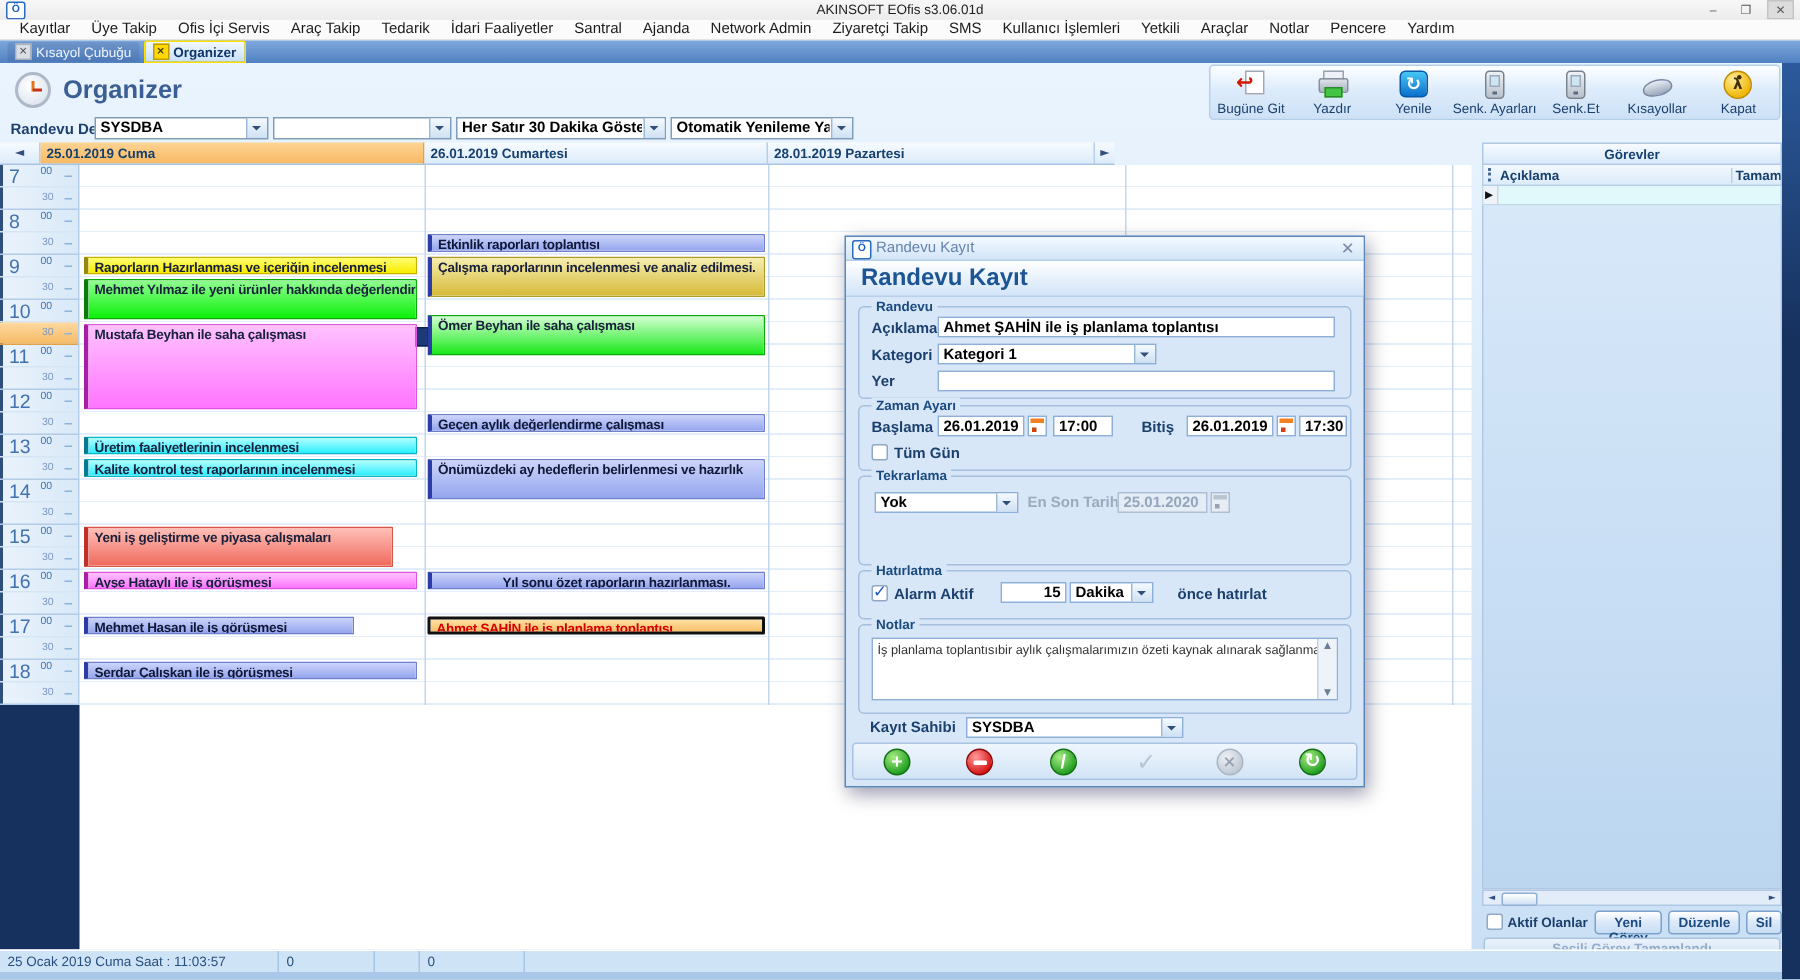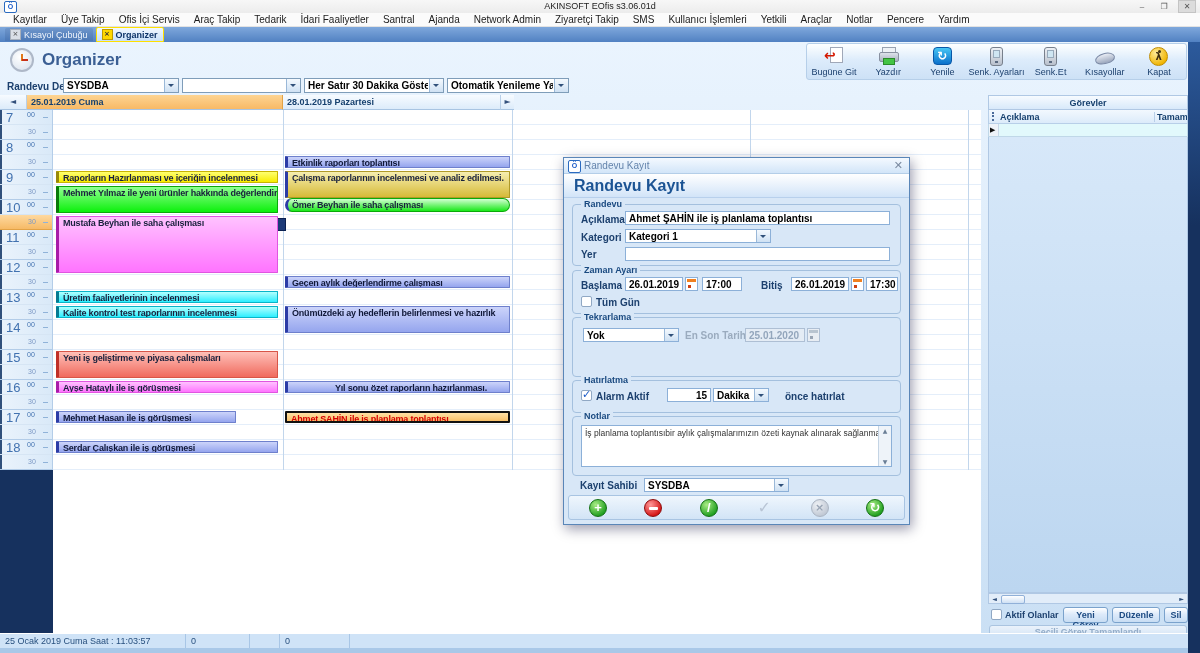--- a/index.html
+++ b/index.html
@@ -278,43 +278,44 @@
       <span class="dd dd4">
         <span class="val">Otomatik Yenileme Yapma</span>
           <span class="btn"></span>
       </span>
     </div>
 
     <div class="calendar">
       <div class="cal-header">
         <div class="hcell nav glyph" style="width:27px">◄</div>
         <div class="hcell active" style="width:256px">25.01.2019 Cuma</div>
+        <div class="hcell" style="width:229px">26.01.2019 Cumartesi</div>
         <div class="hcell" style="width:218px">28.01.2019 Pazartesi</div>
         <div class="hcell nav glyph" style="width:13px;border-right:none">►</div>
       </div>
       <div class="cal-body">
         <div class="grid-area" id="grid-area">
           <div class="grid-lines"></div>
           <div class="vsep" style="left:230px"></div>
           <div class="vsep" style="left:459px"></div>
           <div class="vsep" style="left:697px"></div>
           <div class="vsep" style="left:915px"></div>
           <div class="evind" style="left:222px;top:108px;width:11px;height:13px"></div>
             <div class="event" style="left: 3px; width: 222px; top: 61px; height: 12px; background: linear-gradient(rgb(255, 255, 112), rgb(248, 236, 0)); border-width: 1px 1px 1px 3px; border-style: solid; border-color: rgb(200, 180, 0) rgb(200, 180, 0) rgb(200, 180, 0) rgb(152, 136, 10); border-image: initial; color: rgb(24, 32, 60);">Raporların Hazırlanması ve içeriğin incelenmesi</div>
             <div class="event" style="left: 3px; width: 222px; top: 76px; height: 27px; background: linear-gradient(rgb(144, 255, 144), rgb(12, 240, 12)); border-width: 1px 1px 1px 3px; border-style: solid; border-color: rgb(10, 170, 10) rgb(10, 170, 10) rgb(10, 170, 10) rgb(10, 122, 10); border-image: initial; color: rgb(24, 32, 60);">Mehmet Yılmaz ile yeni ürünler hakkında değerlendirme</div>
             <div class="event" style="left: 3px; width: 222px; top: 106px; height: 57px; background: linear-gradient(rgb(255, 194, 255), rgb(255, 116, 255)); border-width: 1px 1px 1px 3px; border-style: solid; border-color: rgb(224, 85, 224) rgb(224, 85, 224) rgb(224, 85, 224) rgb(168, 28, 168); border-image: initial; color: rgb(24, 32, 60);">Mustafa Beyhan ile saha çalışması</div>
             <div class="event" style="left: 3px; width: 222px; top: 181px; height: 12px; background: linear-gradient(rgb(178, 255, 255), rgb(44, 238, 255)); border-width: 1px 1px 1px 3px; border-style: solid; border-color: rgb(8, 180, 200) rgb(8, 180, 200) rgb(8, 180, 200) rgb(6, 122, 146); border-image: initial; color: rgb(24, 32, 60);">Üretim faaliyetlerinin incelenmesi</div>
             <div class="event" style="left: 3px; width: 222px; top: 196px; height: 12px; background: linear-gradient(rgb(178, 255, 255), rgb(44, 238, 255)); border-width: 1px 1px 1px 3px; border-style: solid; border-color: rgb(8, 180, 200) rgb(8, 180, 200) rgb(8, 180, 200) rgb(6, 122, 146); border-image: initial; color: rgb(24, 32, 60);">Kalite kontrol test raporlarının incelenmesi</div>
-            <div class="event" style="left: 3px; width: 222px; top: 241px; height: 27px; background: linear-gradient(rgb(255, 192, 184), rgb(240, 106, 94)); border-width: 1px 1px 1px 3px; border-style: solid; border-color: rgb(216, 85, 72) rgb(216, 85, 72) rgb(216, 85, 72) rgb(192, 48, 40); border-image: initial; color: rgb(24, 32, 60);">Yeni iş geliştirme ve piyasa çalışmaları</div>
+            <div class="event" style="left: 3px; width: 206px; top: 241px; height: 27px; background: linear-gradient(rgb(255, 192, 184), rgb(240, 106, 94)); border-width: 1px 1px 1px 3px; border-style: solid; border-color: rgb(216, 85, 72) rgb(216, 85, 72) rgb(216, 85, 72) rgb(192, 48, 40); border-image: initial; color: rgb(24, 32, 60);">Yeni iş geliştirme ve piyasa çalışmaları</div>
             <div class="event" style="left: 3px; width: 222px; top: 271px; height: 12px; background: linear-gradient(rgb(255, 194, 255), rgb(255, 116, 255)); border-width: 1px 1px 1px 3px; border-style: solid; border-color: rgb(224, 85, 224) rgb(224, 85, 224) rgb(224, 85, 224) rgb(168, 28, 168); border-image: initial; color: rgb(24, 32, 60);">Ayşe Hataylı ile iş görüşmesi</div>
             <div class="event" style="left: 3px; width: 180px; top: 301px; height: 12px; background: linear-gradient(rgb(204, 212, 250), rgb(149, 165, 238)); border-width: 1px 1px 1px 3px; border-style: solid; border-color: rgb(110, 128, 204) rgb(110, 128, 204) rgb(110, 128, 204) rgb(44, 60, 166); border-image: initial; color: rgb(16, 24, 56);">Mehmet Hasan ile iş görüşmesi</div>
             <div class="event" style="left: 3px; width: 222px; top: 331px; height: 12px; background: linear-gradient(rgb(204, 212, 250), rgb(149, 165, 238)); border-width: 1px 1px 1px 3px; border-style: solid; border-color: rgb(110, 128, 204) rgb(110, 128, 204) rgb(110, 128, 204) rgb(44, 60, 166); border-image: initial; color: rgb(16, 24, 56);">Serdar Çalışkan ile iş görüşmesi</div>
             <div class="event" style="left: 232px; width: 225px; top: 46px; height: 12px; background: linear-gradient(rgb(204, 212, 250), rgb(149, 165, 238)); border-width: 1px 1px 1px 3px; border-style: solid; border-color: rgb(110, 128, 204) rgb(110, 128, 204) rgb(110, 128, 204) rgb(44, 60, 166); border-image: initial; color: rgb(16, 24, 56);">Etkinlik raporları toplantısı</div>
             <div class="event" style="left: 232px; width: 225px; top: 61px; height: 27px; background: linear-gradient(rgb(246, 238, 176), rgb(214, 186, 56)); border-width: 1px 1px 1px 3px; border-style: solid; border-color: rgb(176, 154, 40) rgb(176, 154, 40) rgb(176, 154, 40) rgb(44, 60, 166); border-image: initial; color: rgb(24, 32, 60);">Çalışma raporlarının incelenmesi ve analiz edilmesi.</div>
-            <div class="event" style="left: 232px; width: 225px; top: 88px; height: 14px; background: linear-gradient(rgb(210, 255, 210), rgb(26, 232, 26)); border-width: 1px 1px 1px 3px; border-style: solid; border-color: rgb(10, 170, 10) rgb(10, 170, 10) rgb(10, 170, 10) rgb(44, 60, 166); border-image: initial; color: rgb(24, 32, 60); border-radius: 12px;">Ömer Beyhan ile saha çalışması</div>
+            <div class="event" style="left: 232px; width: 225px; top: 100px; height: 27px; background: linear-gradient(rgb(210, 255, 210), rgb(26, 232, 26)); border-width: 1px 1px 1px 3px; border-style: solid; border-color: rgb(10, 170, 10) rgb(10, 170, 10) rgb(10, 170, 10) rgb(44, 60, 166); border-image: initial; color: rgb(24, 32, 60);">Ömer Beyhan ile saha çalışması</div>
             <div class="event" style="left: 232px; width: 225px; top: 166px; height: 12px; background: linear-gradient(rgb(204, 212, 250), rgb(149, 165, 238)); border-width: 1px 1px 1px 3px; border-style: solid; border-color: rgb(110, 128, 204) rgb(110, 128, 204) rgb(110, 128, 204) rgb(44, 60, 166); border-image: initial; color: rgb(16, 24, 56);">Geçen aylık değerlendirme çalışması</div>
             <div class="event" style="left: 232px; width: 225px; top: 196px; height: 27px; background: linear-gradient(rgb(204, 212, 250), rgb(149, 165, 238)); border-width: 1px 1px 1px 3px; border-style: solid; border-color: rgb(110, 128, 204) rgb(110, 128, 204) rgb(110, 128, 204) rgb(44, 60, 166); border-image: initial; color: rgb(16, 24, 56);">Önümüzdeki ay hedeflerin belirlenmesi ve hazırlık</div>
             <div class="event" style="left: 232px; width: 225px; top: 271px; height: 12px; background: linear-gradient(rgb(204, 212, 250), rgb(149, 165, 238)); border-width: 1px 1px 1px 3px; border-style: solid; border-color: rgb(110, 128, 204) rgb(110, 128, 204) rgb(110, 128, 204) rgb(44, 60, 166); border-image: initial; color: rgb(16, 24, 56); padding-left: 47px;">Yıl sonu özet raporların hazırlanması.</div>
             <div class="event selected" style="left: 232px; width: 225px; top: 301px; height: 12px; background: linear-gradient(rgb(255, 224, 164), rgb(248, 192, 104)); border-width: 1px 1px 1px 3px; border-style: solid; border-color: rgb(17, 17, 17) rgb(17, 17, 17) rgb(17, 17, 17) rgb(44, 60, 166); border-image: initial; color: rgb(212, 0, 0);">Ahmet ŞAHİN ile iş planlama toplantısı</div>
           </div>
         <div class="gutter" id="gutter">
             <div class="g-half">
               <span class="g-num">7</span>
               <span class="g-sup">00</span>
             </div>

